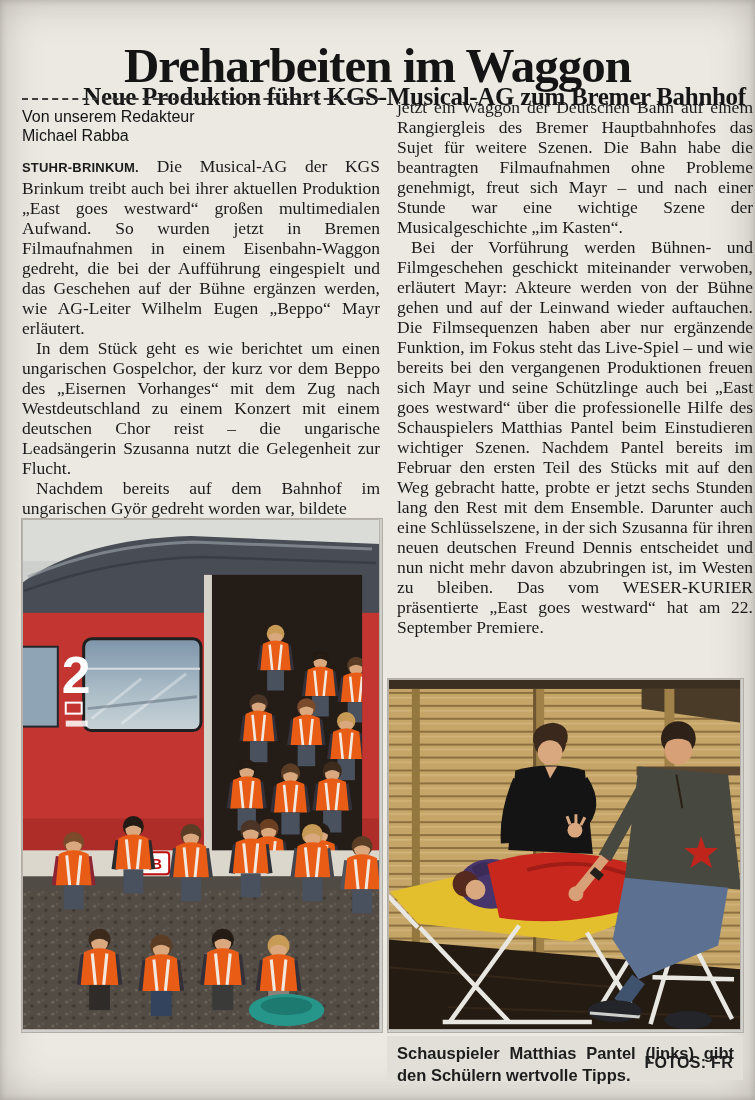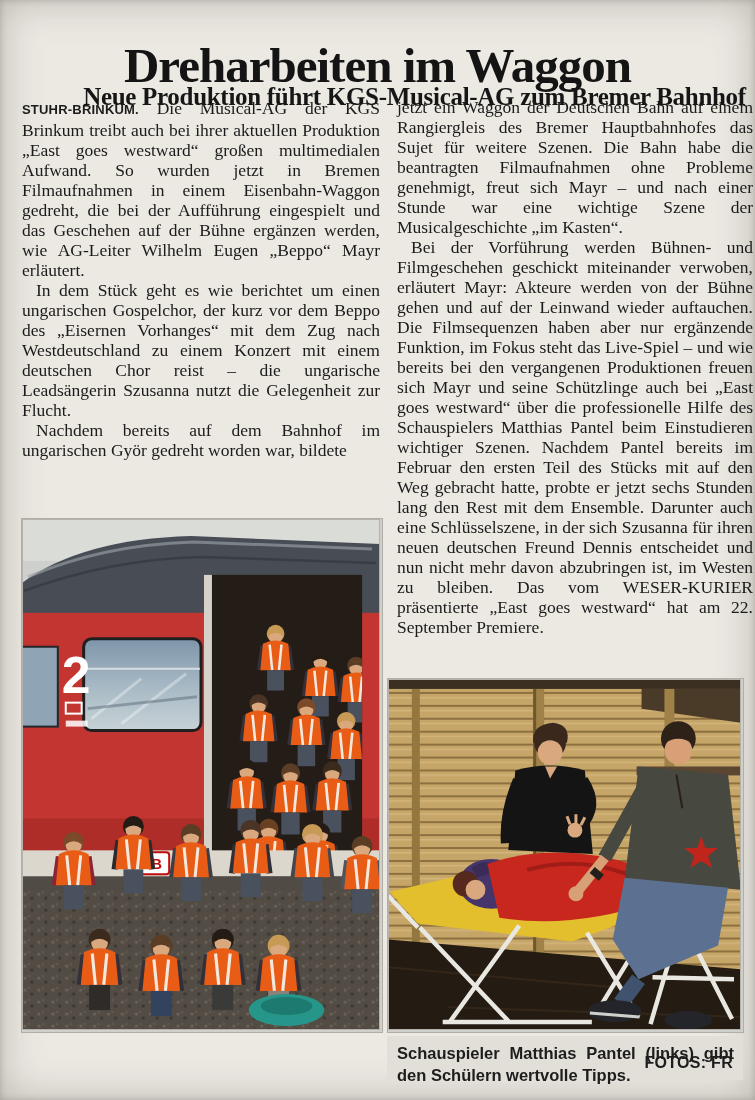--- a/index.html
+++ b/index.html
@@ -46,20 +46,24 @@
 </style>
 </head>
 <body>
 
 <div class="page">
 
   <h1 class="headline">Dreharbeiten im Waggon</h1>
   <h2 class="subhead">Neue Produktion führt KGS-Musical-AG zum Bremer Bahnhof</h2>
 
   <div class="col col-left">
+    <div class="byline">
+      <div>Von unserem Redakteur</div>
+      <div>Michael Rabba</div>
+    </div>
     <p class="para"><span class="lead">STUHR-BRINKUM.</span><span> Die Musical-AG der KGS Brinkum treibt auch bei ihrer aktuellen Produktion „East goes westward“ großen multimedialen Aufwand. So wurden jetzt in Bremen Filmaufnahmen in einem Eisenbahn-Waggon gedreht, die bei der Aufführung eingespielt und das Geschehen auf der Bühne ergänzen werden, wie AG-Leiter Wilhelm Eugen „Beppo“ Mayr erläutert.</span></p>
     <p class="para">In dem Stück geht es wie berichtet um einen ungarischen Gospelchor, der kurz vor dem Beppo des „Eisernen Vorhanges“ mit dem Zug nach Westdeutschland zu einem Konzert mit einem deutschen Chor reist – die ungarische Leadsängerin Szusanna nutzt die Gelegenheit zur Flucht.</p>
     <p class="para">Nachdem bereits auf dem Bahnhof im ungarischen Györ gedreht worden war, bildete</p>
   </div>
 
   <div class="col col-right">
     <p class="para">jetzt ein Waggon der Deutschen Bahn auf einem Rangiergleis des Bremer Hauptbahnhofes das Sujet für weitere Szenen. Die Bahn habe die beantragten Filmaufnahmen ohne Probleme genehmigt, freut sich Mayr – und nach einer Stunde war eine wichtige Szene der Musicalgeschichte „im Kasten“.</p>
     <p class="para">Bei der Vorführung werden Bühnen- und Filmgeschehen geschickt miteinander verwoben, erläutert Mayr: Akteure werden von der Bühne gehen und auf der Leinwand wieder auftauchen. Die Filmsequenzen haben aber nur ergänzende Funktion, im Fokus steht das Live-Spiel – und wie bereits bei den vergangenen Produktionen freuen sich Mayr und seine Schützlinge auch bei „East goes westward“ über die professionelle Hilfe des Schauspielers Matthias Pantel beim Einstudieren wichtiger Szenen. Nachdem Pantel bereits im Februar den ersten Teil des Stücks mit auf den Weg gebracht hatte, probte er jetzt sechs Stunden lang den Rest mit dem Ensemble. Darunter auch eine Schlüsselszene, in der sich Szusanna für ihren neuen deutschen Freund Dennis entscheidet und nun nicht mehr davon abzubringen ist, im Westen zu bleiben. Das vom WESER-KURIER präsentierte „East goes westward“ hat am 22. September Premiere.</p>
   </div>
 

